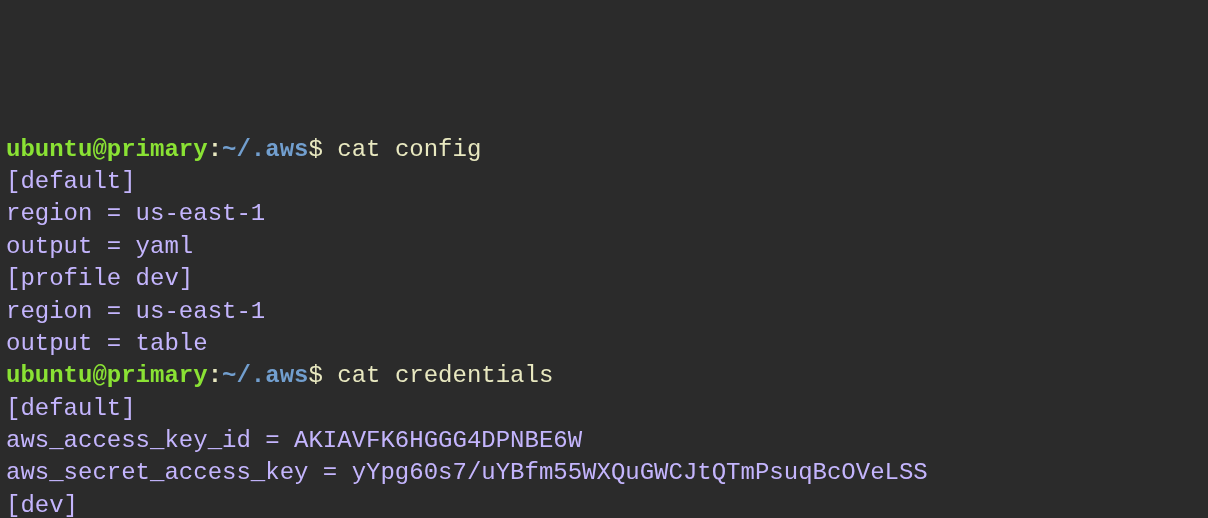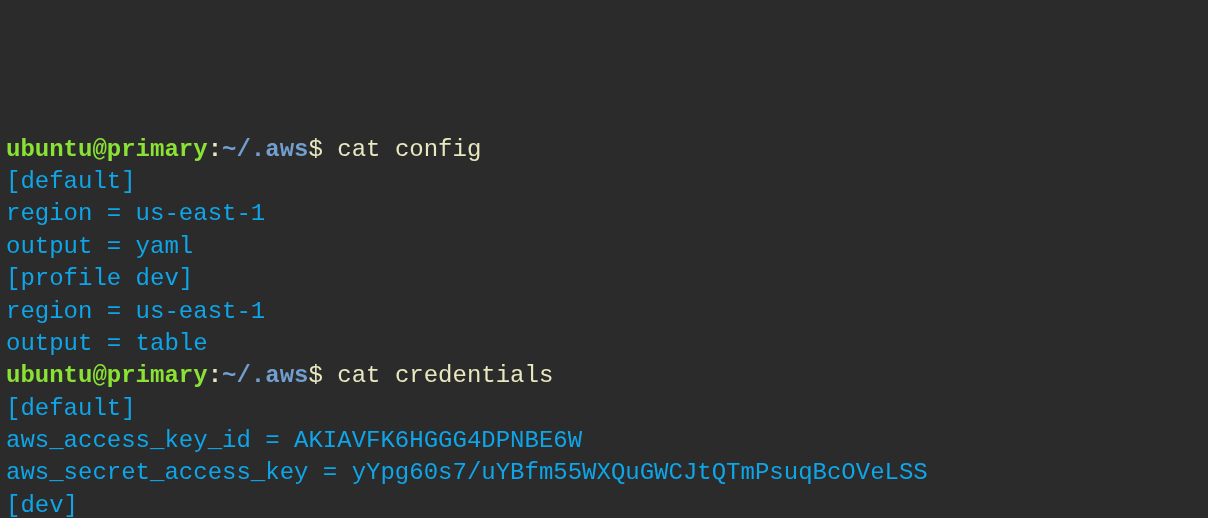--- a/index.html
+++ b/index.html
@@ -32,21 +32,21 @@
       font-weight: bold;
     }
     .prompt-dollar {
       color: #e8e8c0;
       font-weight: normal;
     }
     .command {
       color: #e8e8c0;
     }
     .output {
-      color: #0ea5e9;
+      color: #c4b5fd;
     }
     .line {
       display: block;
     }
   </style>
 </head>
 <body>
 
 
 

